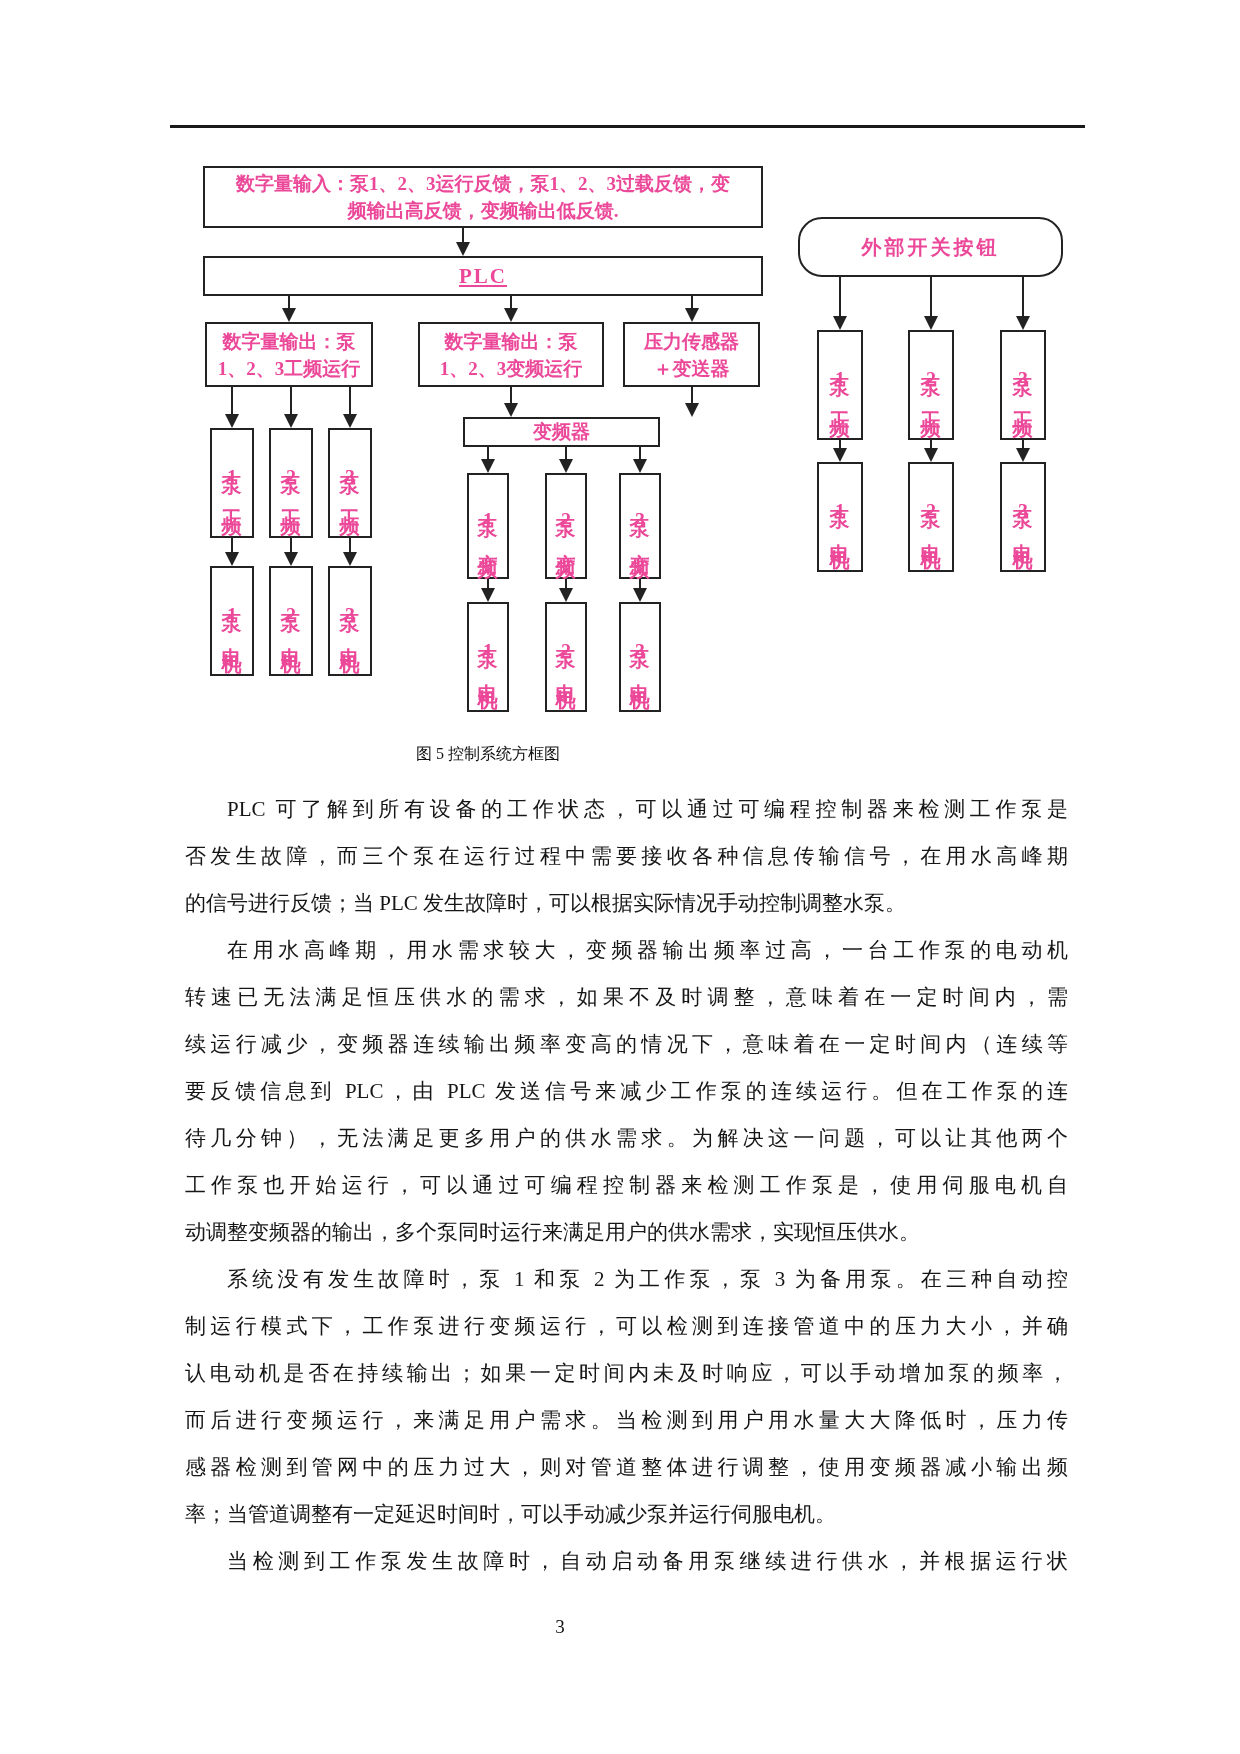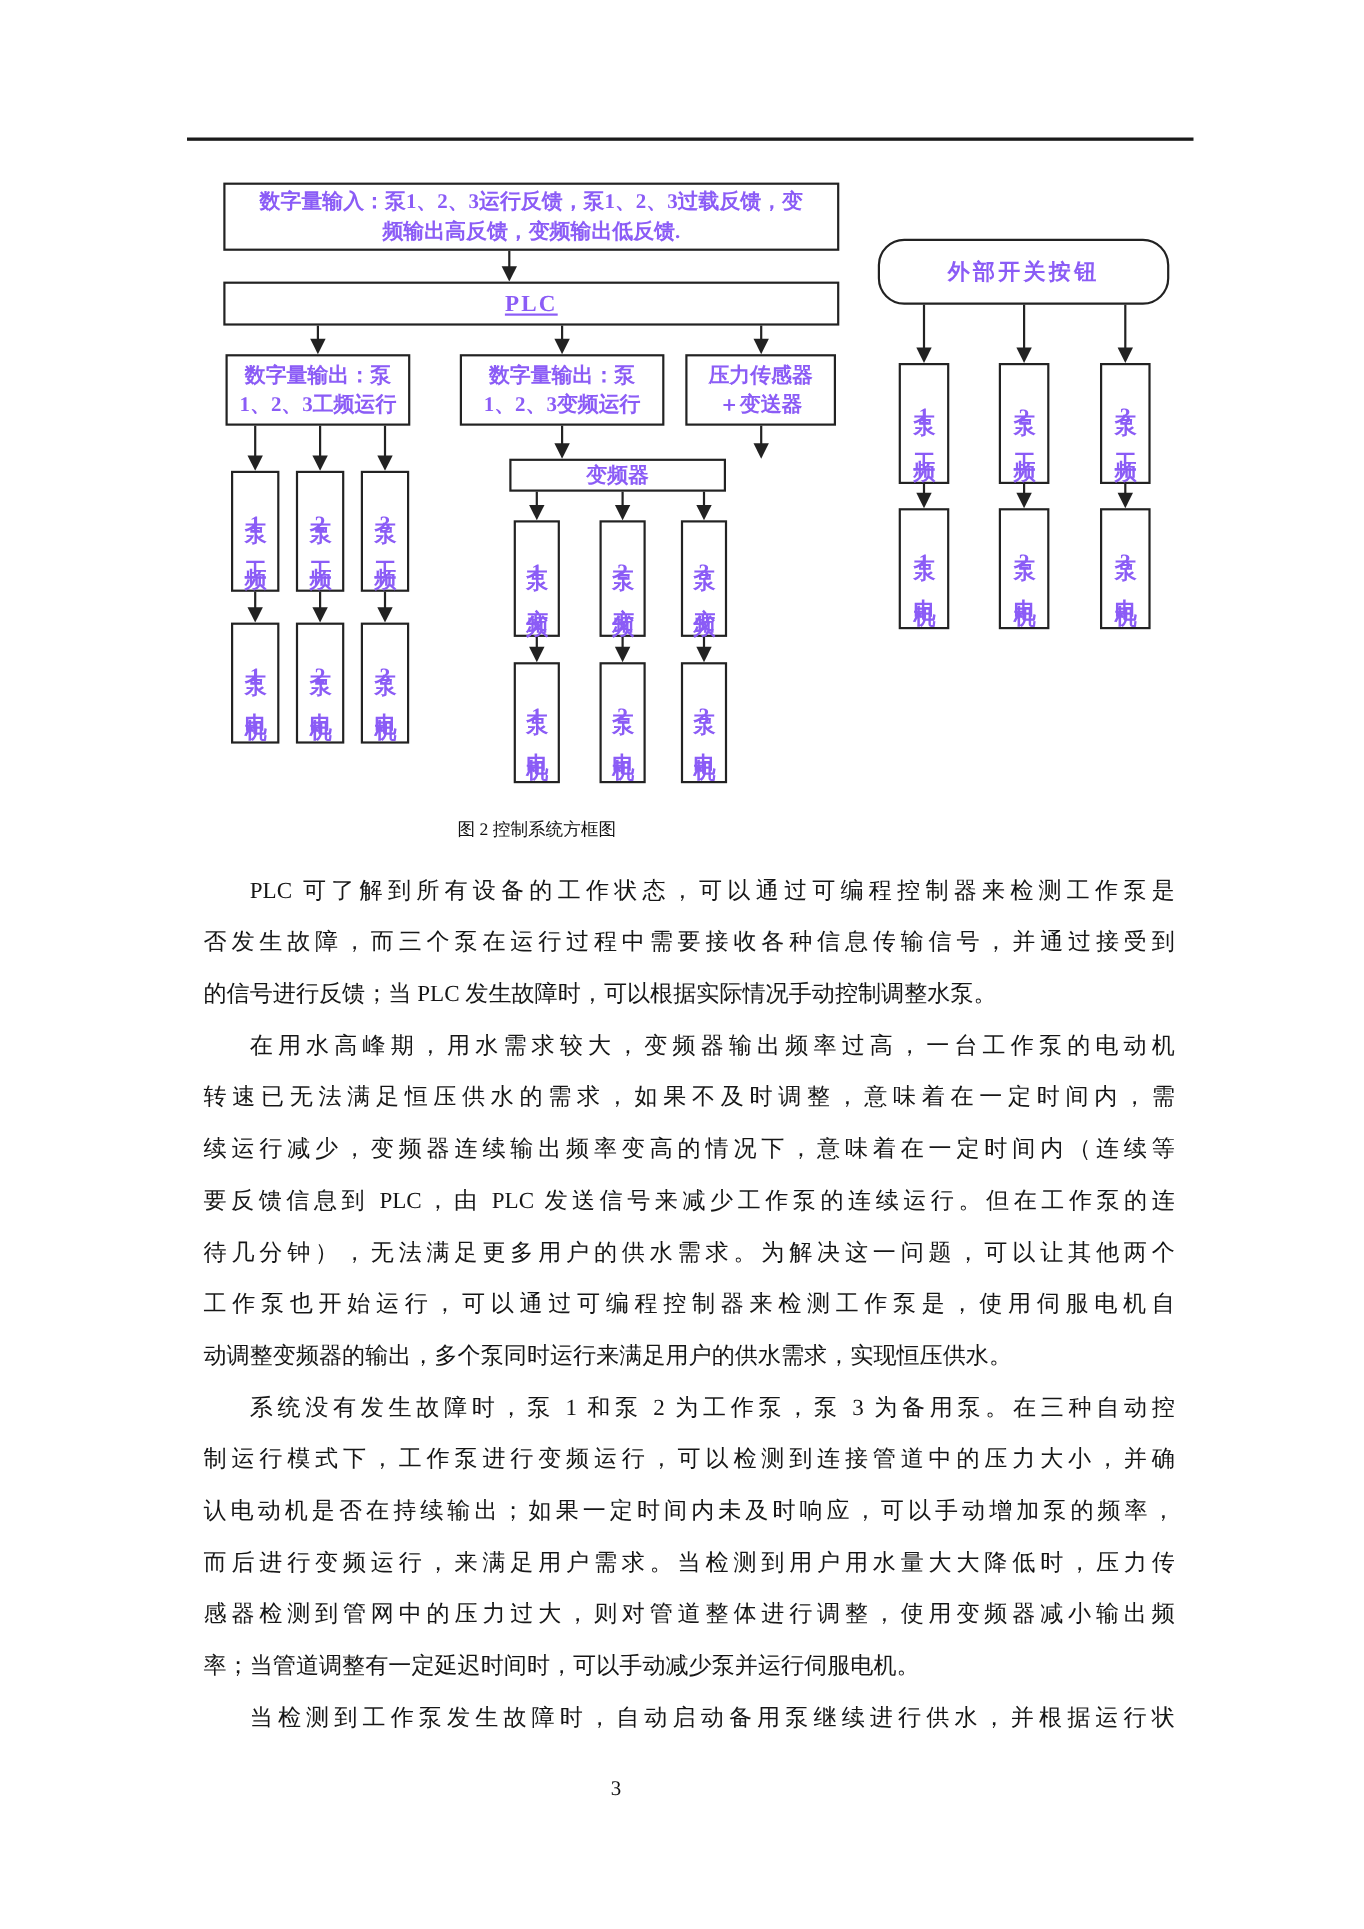--- a/index.html
+++ b/index.html
@@ -6,21 +6,21 @@
   body{
     width:1240px;height:1754px;background:#ffffff;position:relative;
     font-family:"Liberation Serif", serif;color:#1a1a1a;
   }
   .page{position:absolute;inset:0;}
   .hr-rule{position:absolute;background:#1a1a1a;}
   
   .db{
     position:absolute;border:2px solid #222;background:#fff;
     display:flex;align-items:center;justify-content:center;
-    text-align:center;font-weight:bold;color:#8b5cf6;box-sizing:border-box;
+    text-align:center;font-weight:bold;color:#ec4899;box-sizing:border-box;
   }
   .ml{white-space:pre-line;line-height:27px;font-size:19px;}
   .plc{font-size:21px;letter-spacing:2px;text-decoration:underline;}
   .vt{writing-mode:vertical-rl;text-orientation:upright;font-size:20px;letter-spacing:6px;line-height:1;}
   .arr{position:absolute;width:14px;}
   .arr::before{content:"";position:absolute;left:6px;top:0;bottom:10px;width:2px;background:#222;}
   .arr::after{content:"";position:absolute;left:0;bottom:0;width:0;height:0;
     border-left:7px solid transparent;border-right:7px solid transparent;border-top:14px solid #222;}
   
   .caption{position:absolute;left:203px;top:744px;width:570px;text-align:center;font-size:16px;color:#111;}
@@ -106,25 +106,25 @@
 
     <div class="arr" style="left:833px;top:440px;height:22px;"></div>
     <div class="arr" style="left:924px;top:440px;height:22px;"></div>
     <div class="arr" style="left:1016px;top:440px;height:22px;"></div>
 
     <div class="db vt" style="left:817px;top:462px;width:46px;height:110px;">泵1电机</div>
     <div class="db vt" style="left:908px;top:462px;width:46px;height:110px;">泵2电机</div>
     <div class="db vt" style="left:1000px;top:462px;width:46px;height:110px;">泵3电机</div>
   </div>
 
-  <div class="caption">图 2 控制系统方框图</div>
+  <div class="caption">图 5 控制系统方框图</div>
 
   <div class="bodytext">
     <div class="bl ind">PLC 可了解到所有设备的工作状态，可以通过可编程控制器来检测工作泵是</div>
-    <div class="bl">否发生故障，而三个泵在运行过程中需要接收各种信息传输信号，并通过接受到</div>
+    <div class="bl">否发生故障，而三个泵在运行过程中需要接收各种信息传输信号，在用水高峰期</div>
     <div class="bl end">的信号进行反馈；当 PLC 发生故障时，可以根据实际情况手动控制调整水泵。</div>
 
     <div class="bl ind">在用水高峰期，用水需求较大，变频器输出频率过高，一台工作泵的电动机</div>
     <div class="bl">转速已无法满足恒压供水的需求，如果不及时调整，意味着在一定时间内，需</div>
     <div class="bl">续运行减少，变频器连续输出频率变高的情况下，意味着在一定时间内（连续等</div>
     <div class="bl">要反馈信息到 PLC，由 PLC 发送信号来减少工作泵的连续运行。但在工作泵的连</div>
     <div class="bl">待几分钟），无法满足更多用户的供水需求。为解决这一问题，可以让其他两个</div>
     <div class="bl">工作泵也开始运行，可以通过可编程控制器来检测工作泵是，使用伺服电机自</div>
     <div class="bl end">动调整变频器的输出，多个泵同时运行来满足用户的供水需求，实现恒压供水。</div>
 

